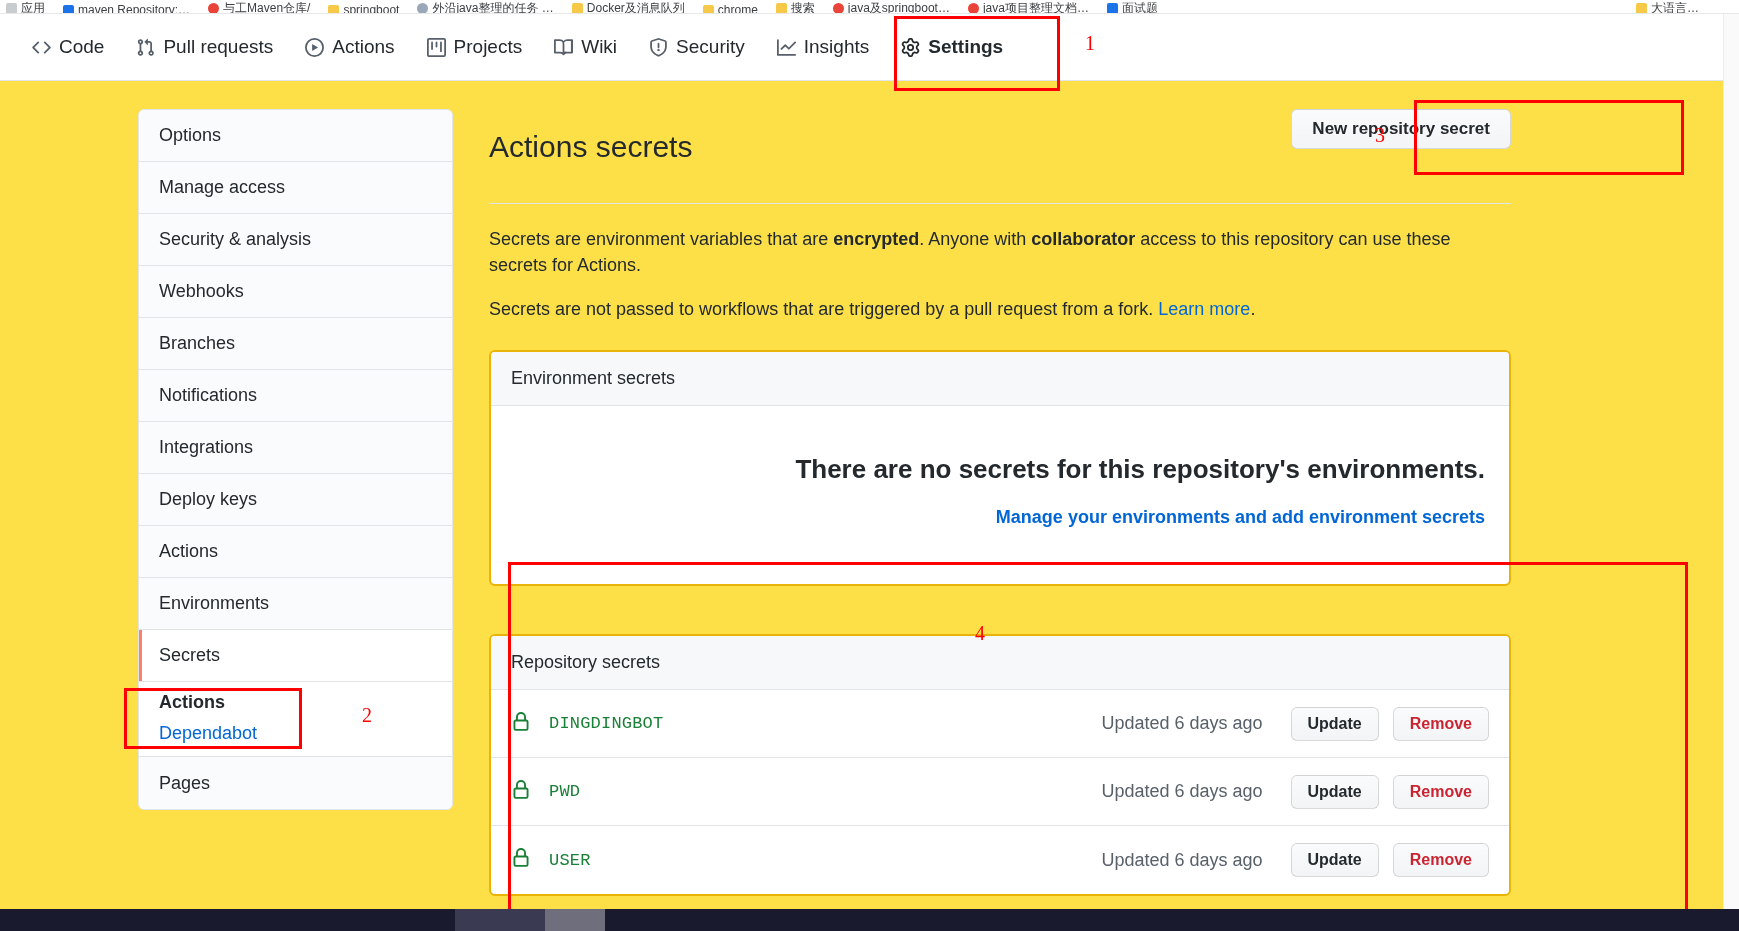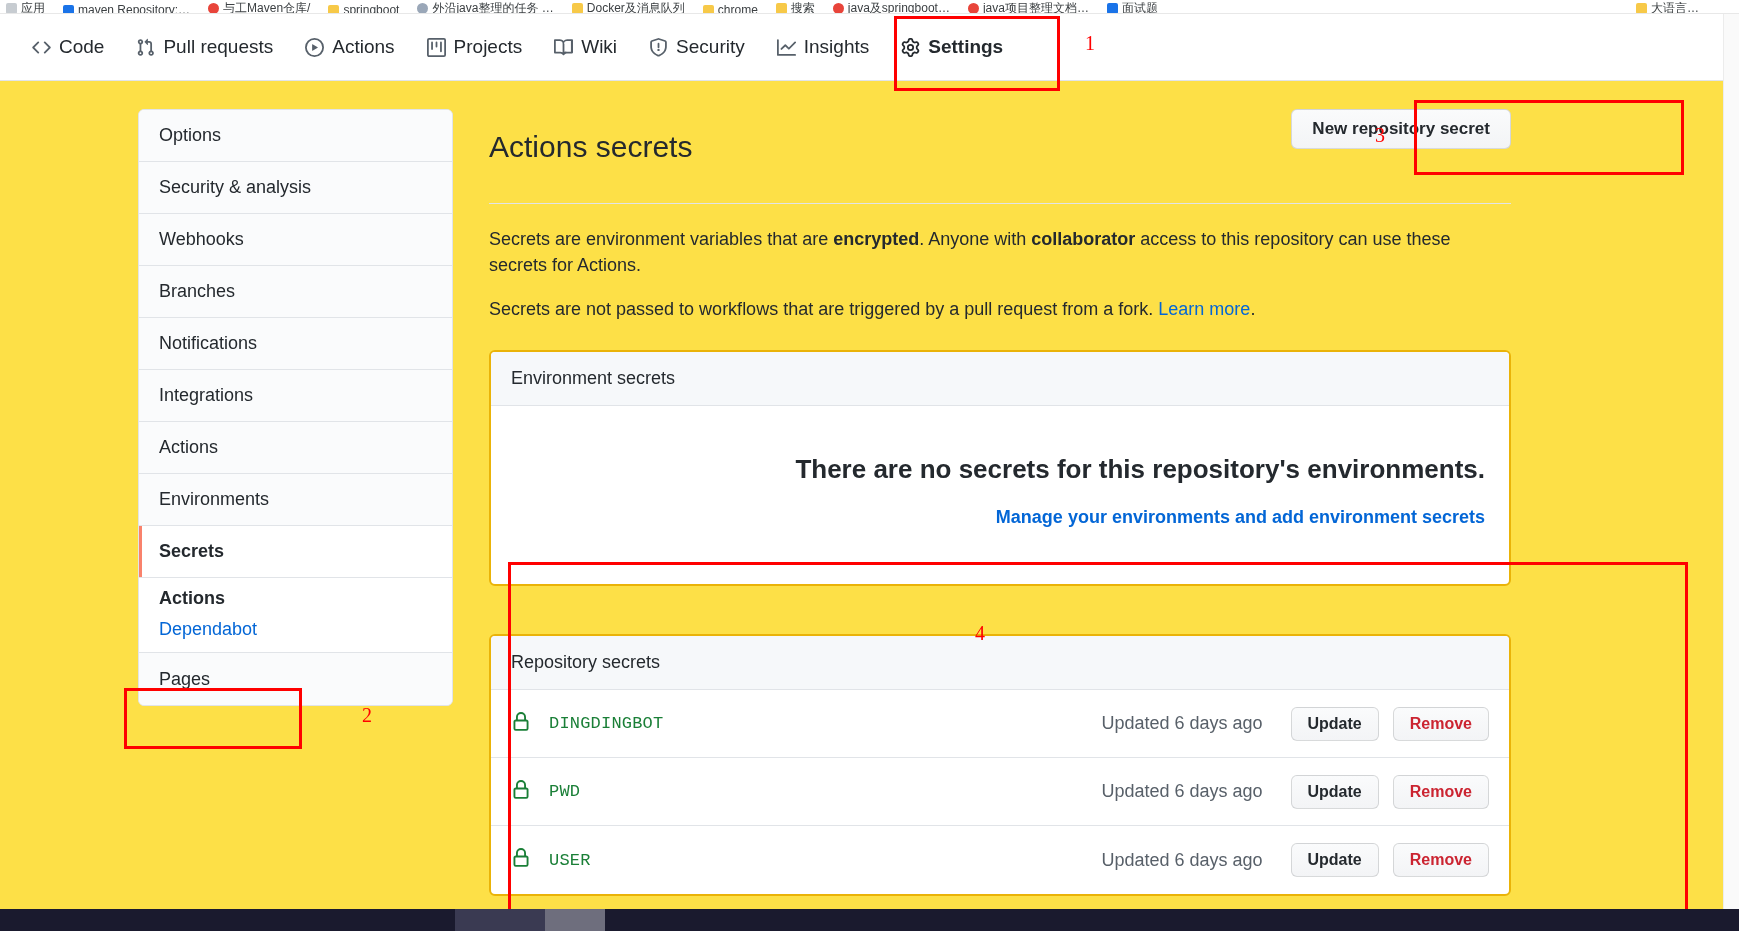--- a/index.html
+++ b/index.html
@@ -59,21 +59,21 @@
   }
   .side-item {
     height: 52px; display:flex; align-items:center;
     padding-left: 20px; font-size: 18px; color:#24292e;
     border-bottom: 1px solid #e1e4e8; cursor:pointer;
     background: #fafbfc;
     position: relative;
   }
   .side-item:last-child { border-bottom: none; }
   .side-item.active {
-    background: #ffffff; font-weight: 700; text-align: center;
+    background: #ffffff; font-weight: 400; text-align: center;
   }
   .side-item.active::before {
     content:""; position:absolute; left:0; top:0; bottom:0; width:3px; background:#f9826c;
   }
   .side-sub {
     padding: 10px 0 12px 20px; background:#ffffff;
     border-bottom: 1px solid #e1e4e8;
   }
   .side-sub-head { font-size:18px; font-weight:700; color:#24292e; margin-bottom: 10px; }
   .side-sub-link { font-size:18px; color:#0366d6; cursor:pointer; }
@@ -276,33 +276,39 @@
     </div>
   </nav>
 
   <div class="content">
 
     <aside class="sidebar">
       <div class="side-item">
           <span>Options</span>
         </div>
       <div class="side-item">
+          <span>Manage access</span>
+        </div>
+      <div class="side-item">
           <span>Security &amp; analysis</span>
         </div>
       <div class="side-item">
           <span>Webhooks</span>
         </div>
       <div class="side-item">
           <span>Branches</span>
         </div>
       <div class="side-item">
           <span>Notifications</span>
         </div>
       <div class="side-item">
           <span>Integrations</span>
+        </div>
+      <div class="side-item">
+          <span>Deploy keys</span>
         </div>
       <div class="side-item">
           <span>Actions</span>
         </div>
       <div class="side-item">
           <span>Environments</span>
         </div>
       <div class="side-item active">
           <span>Secrets</span>
         </div>

